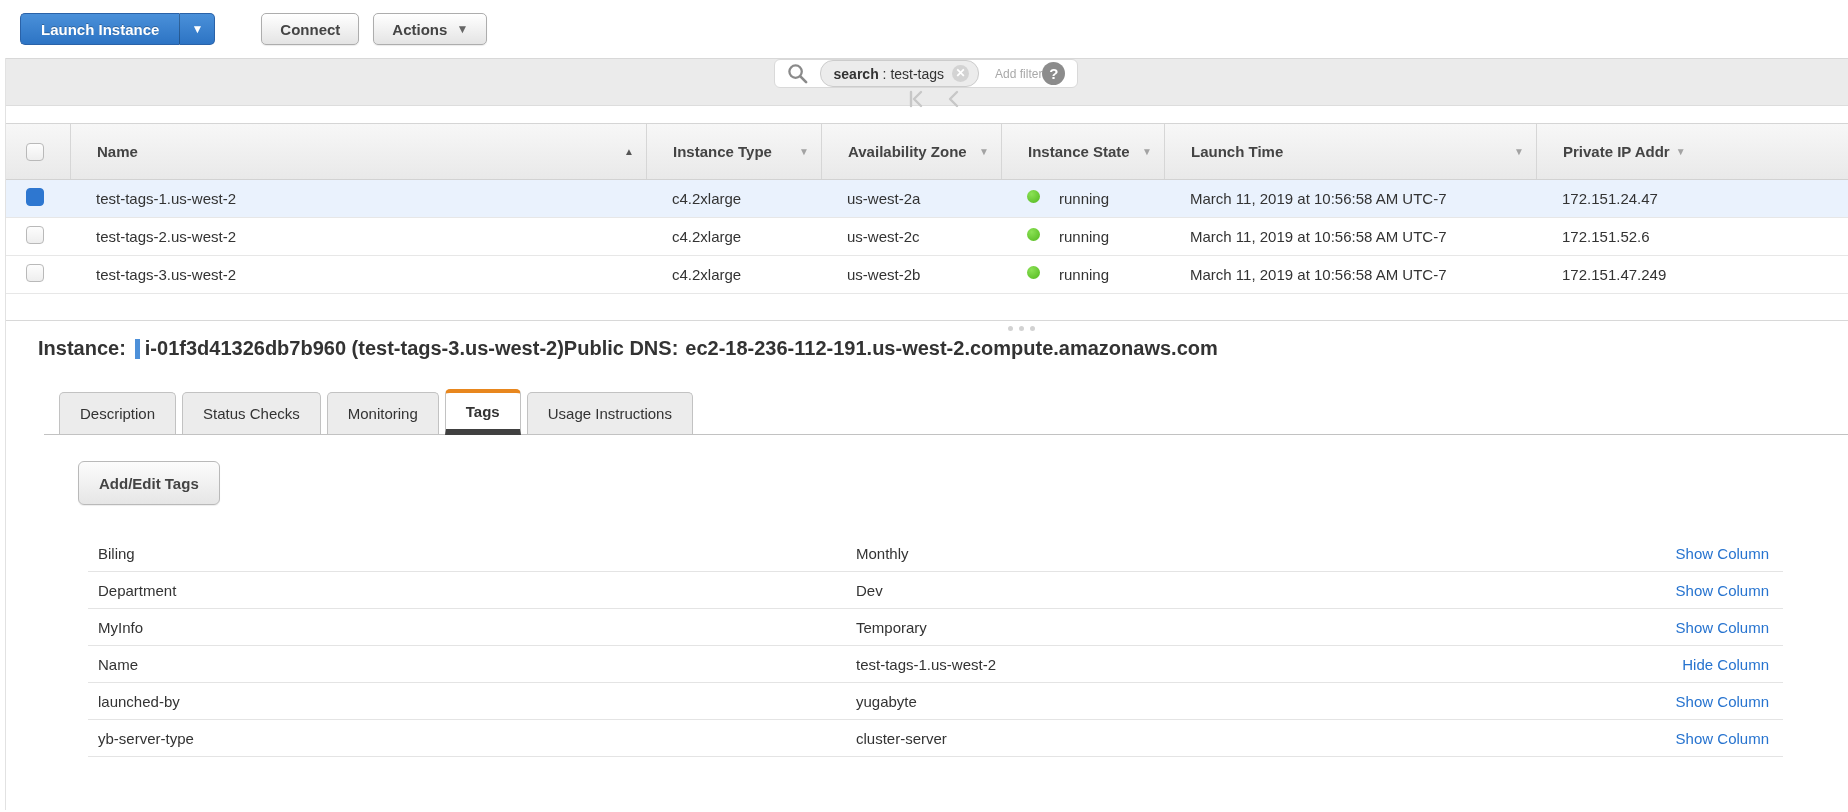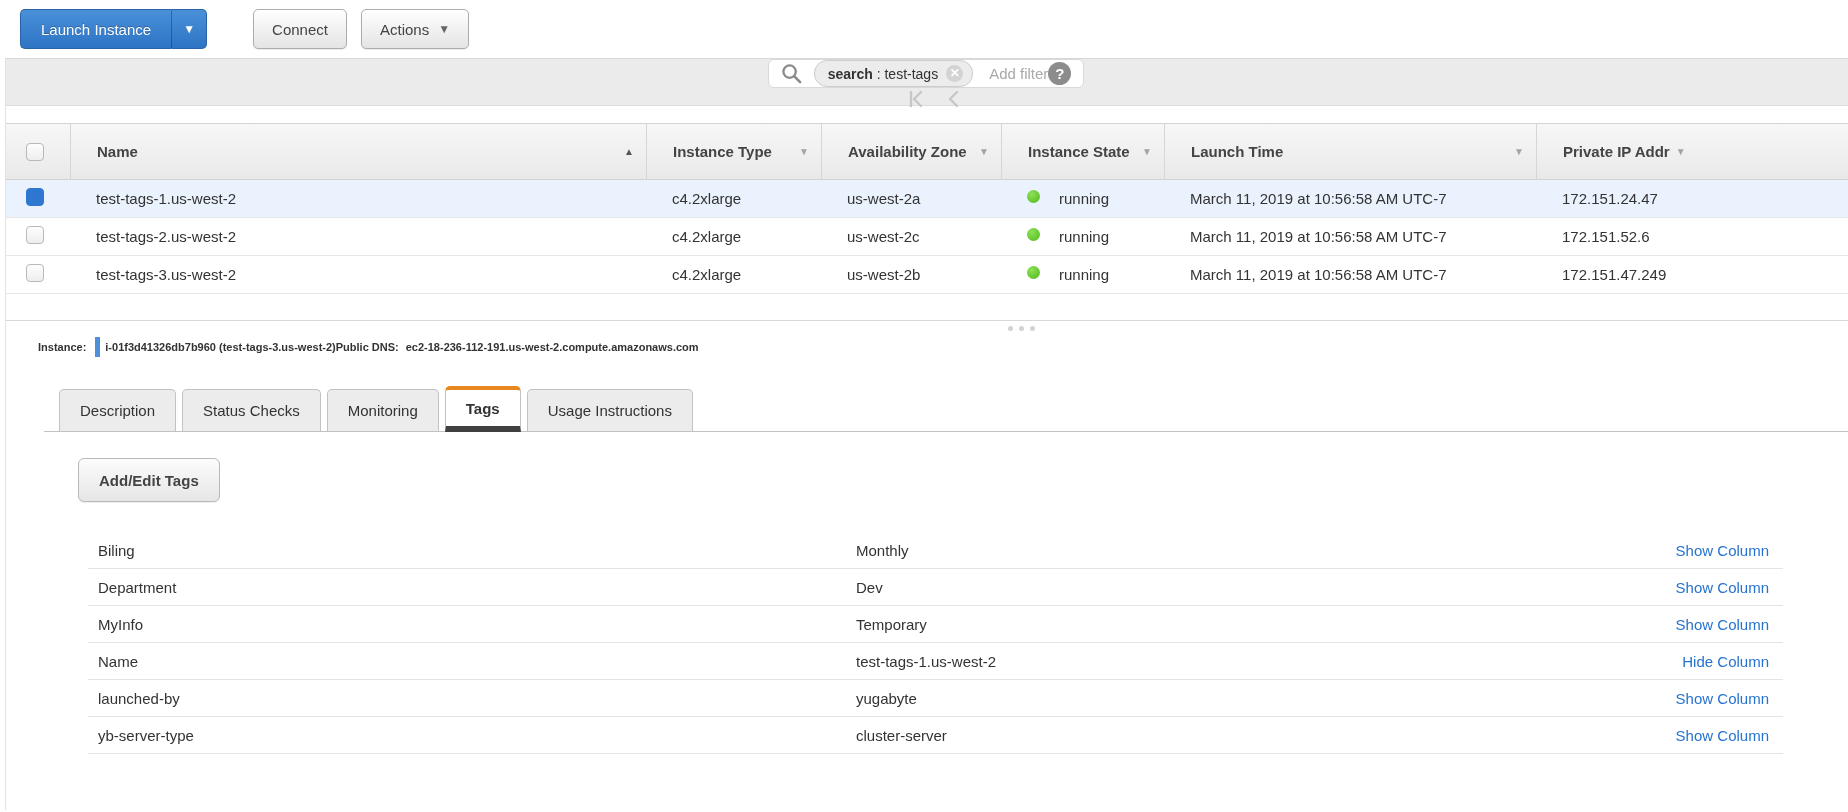--- a/index.html
+++ b/index.html
@@ -4,22 +4,22 @@
 <style>
   * { margin:0; padding:0; box-sizing:border-box; }
   html,body { width:1848px; height:812px; overflow:hidden; background:#fff;
     font-family:"Liberation Sans", sans-serif; color:#333; }
   .page { position:relative; width:1848px; height:812px; }
   .page-left-line { position:absolute; left:5px; top:50px; height:760px; width:0;
     border-left:1px solid #e2e2e2; z-index:0; }
 
   
   .toolbar { height:58px; display:flex; align-items:center; padding-left:20px; position:relative; z-index:2; background:#fff; }
-  .btn { display:inline-flex; align-items:center; justify-content:center; height:40px;
-    font-size:15px; font-weight:normal; cursor:pointer; }
+  .btn { display:inline-flex; align-items:center; justify-content:center; height:32px;
+    font-size:15px; font-weight:bold; cursor:pointer; }
   .btn-primary-main { background:linear-gradient(var(--primary-blue-top), var(--primary-blue-bottom));
     color:#fff; border:1px solid var(--primary-blue-border); border-right:none;
     border-radius:5px 0 0 5px; padding:0 20px; text-shadow:0 -1px 0 rgba(0,0,0,.25); }
   .btn-primary-caret { background:linear-gradient(var(--primary-blue-top), var(--primary-blue-bottom));
     color:#fff; border:1px solid var(--primary-blue-border); border-left:1px solid rgba(0,0,0,.28);
     border-radius:0 5px 5px 0; width:36px; }
   .btn-gray { background:linear-gradient(#ffffff,#e4e4e4); border:1px solid #adadad;
     border-radius:5px; color:#444; padding:0 18px; box-shadow:0 1px 1px rgba(0,0,0,.08); }
   .btn-gap { width:14px; } .btn-gap-lg { width:46px; }
   .caret-down { font-size:12px; line-height:1; margin-left:9px; color:inherit; }
@@ -29,21 +29,21 @@
   .filter-bar { margin-left:6px; height:48px; background:#ebebeb; border-top:1px solid #d8d8d8;
     border-bottom:1px solid #dddddd; display:flex; align-items:center; padding:0 14px 0 12px; position:relative; z-index:1;flex-direction:column; }
   .search-input { flex:1; height:37px; background:#fff; border:1px solid #d9d9d9; border-radius:6px;
     display:flex; align-items:center; padding:0 12px; }
   .mag-icon { width:21px; height:21px; margin-right:12px; flex:none; }
   .chip { display:inline-flex; align-items:center; background:#ececec; border:1px solid #cccccc;
     border-radius:13px; height:27px; padding:0 9px 0 13px; font-size:14px; color:#333; white-space:pre; }
   .chip-key { font-weight:bold; }
   .chip-close { width:17px; height:17px; margin-left:8px; border-radius:50%; background:#d3d3d3;
     color:#fff; font-size:12px; line-height:17px; text-align:center; font-weight:bold; }
-  .add-filter { margin-left:16px; font-size:15px; color:#a9a9a9; }
+  .add-filter { margin-left:16px; font-size:12px; color:#a9a9a9; }
   .spacer { flex:1; }
   .help-circle { width:23px; height:23px; border-radius:50%; background:#8c8c8c; color:#fff;
     font-size:15px; font-weight:bold; text-align:center; line-height:23px; flex:none; }
   .pager { display:flex; align-items:center; margin-left:18px; gap:16px; }
   .pager svg { display:block; }
 
   
   .gap-white { height:17px; background:#fff; }
   .itable { margin-left:6px; position:relative; z-index:1; }
   .ithead { height:57px; background:linear-gradient(#f7f7f7,#e9e9e9); border-top:1px solid #d5d5d5;
@@ -70,21 +70,21 @@
   .checkbox.checked { background:var(--selected-checkbox-blue); border-color:var(--selected-checkbox-blue); }
   .state-dot { width:13px; height:13px; border-radius:50%; display:inline-block; margin-right:9px;
     background:radial-gradient(circle at 35% 30%, #8be155, var(--running-green)); }
   .state-cell { display:flex; align-items:flex-start;gap:10px; }
 
   
   .detail-gap { height:26px; }
   .detail-section { margin-left:6px; border-top:1px solid #d8d8d8; position:relative; padding:16px 0 0 32px; }
   .grip { position:absolute; top:5px; left:1002px; display:flex; gap:6px; }
   .grip i { width:5px; height:5px; border-radius:50%; background:#d2d2d2; }
-  .detail-line { display:flex; align-items:center; font-size:11px; font-weight:bold; color:#333; }
+  .detail-line { display:flex; align-items:center; font-size:20px; font-weight:bold; color:#333; }
   .inst-marker { width:5px; height:20px; background:#4d90d9; margin:0 5px 0 9px; }
   .dns-group { display:flex; gap:7px; }
 
   
   .tabs-row { margin:30px 0 0 6px; padding-left:15px; display:flex; gap:6px; align-items:flex-end;
     border-bottom:1px solid #c2c2c2; height:45px; }
   .tab { height:42px; display:flex; align-items:center; padding:0 20px; font-size:15px; color:#333;
     background:#ececec; border:1px solid #c2c2c2; border-bottom:none; border-radius:5px 5px 0 0; cursor:pointer; }
   .tab.active { height:46px; background:#fff; border-top:4px solid var(--tab-active-orange);
     font-weight:bold; margin-bottom:-1px; border-bottom:6px solid #404040; }

